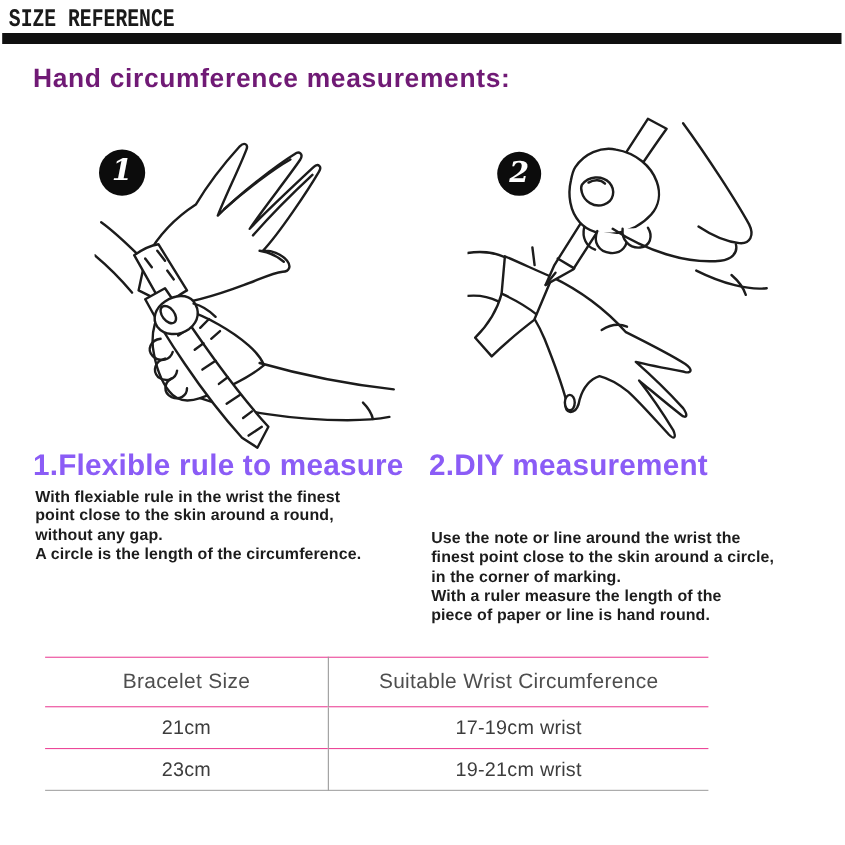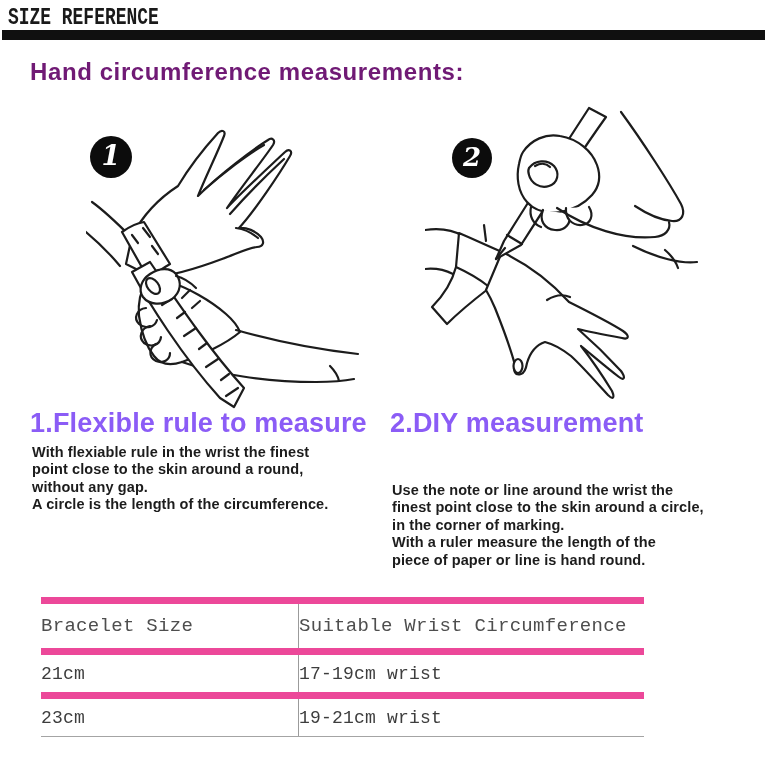--- a/index.html
+++ b/index.html
@@ -25,23 +25,22 @@
     padding-bottom:3px;box-sizing:border-box;
   }
   .badge2{width:40px;height:40px;font-size:26px;}
   
   .step-title{font-size:27px;font-weight:bold;letter-spacing:0.2px;color:#8b5cf6;white-space:nowrap;}
   .step-body{font-size:14.5px;font-weight:bold;letter-spacing:0.1px;line-height:17.4px;color:#1c1c1c;}
   .step-body div{white-space:nowrap;}
   
   table.size{border-collapse:collapse;table-layout:fixed;width:602px;}
   table.size td{
-    vertical-align:middle;padding:0;
-    border-top:7px solid #ec4899;
-    font-family:Liberation Mono, monospace;
+    text-align:center;vertical-align:middle;padding:0;
+    border-top:1px solid #ec4899;
   }
   table.size tr.last td{border-bottom:1px solid #a4a4a4;}
   table.size td.c1{width:257px;border-right:1px solid #9b9b9b;}
   table.size td.c2{width:345px;}
   table.size .hrow td{height:44px;font-size:19px;color:#4e4e4e;letter-spacing:0.3px;}
   table.size .drow td{height:37px;font-size:18px;color:#3d3d3d;letter-spacing:0.2px;}
   svg.illus{position:absolute;}
 </style>
 </head>
 <body>

